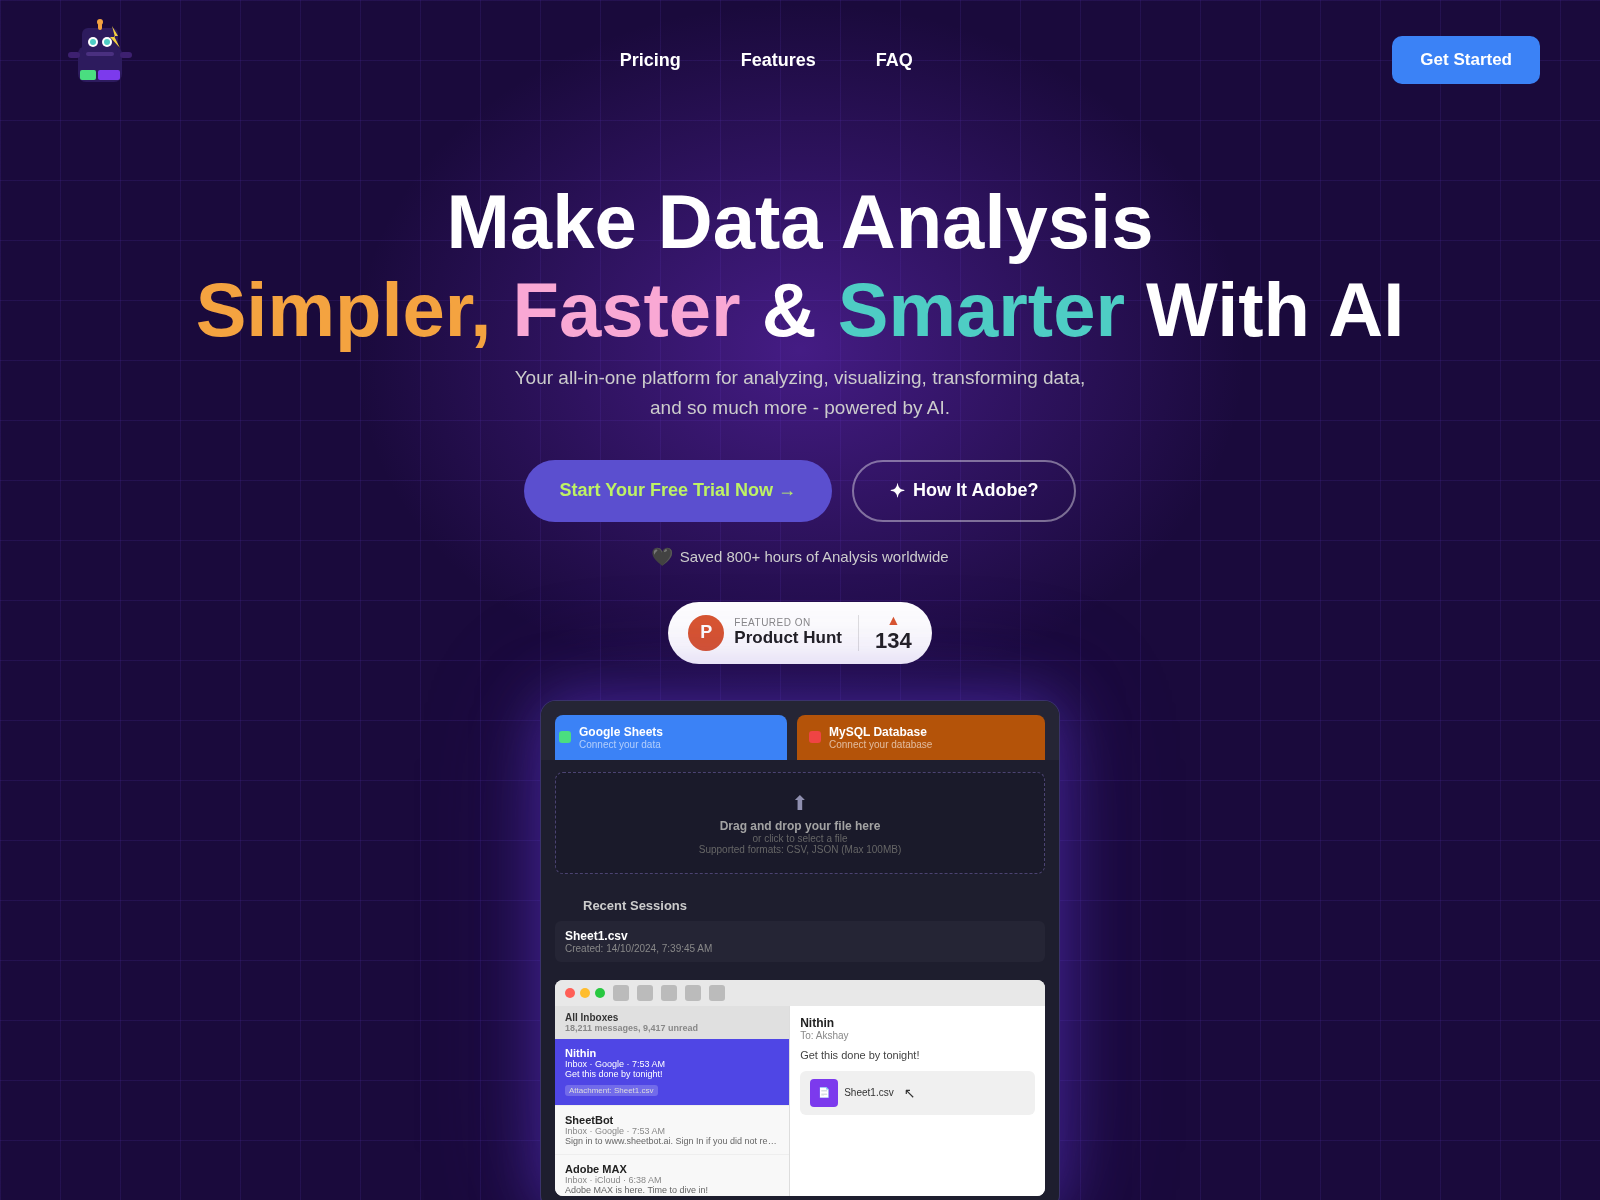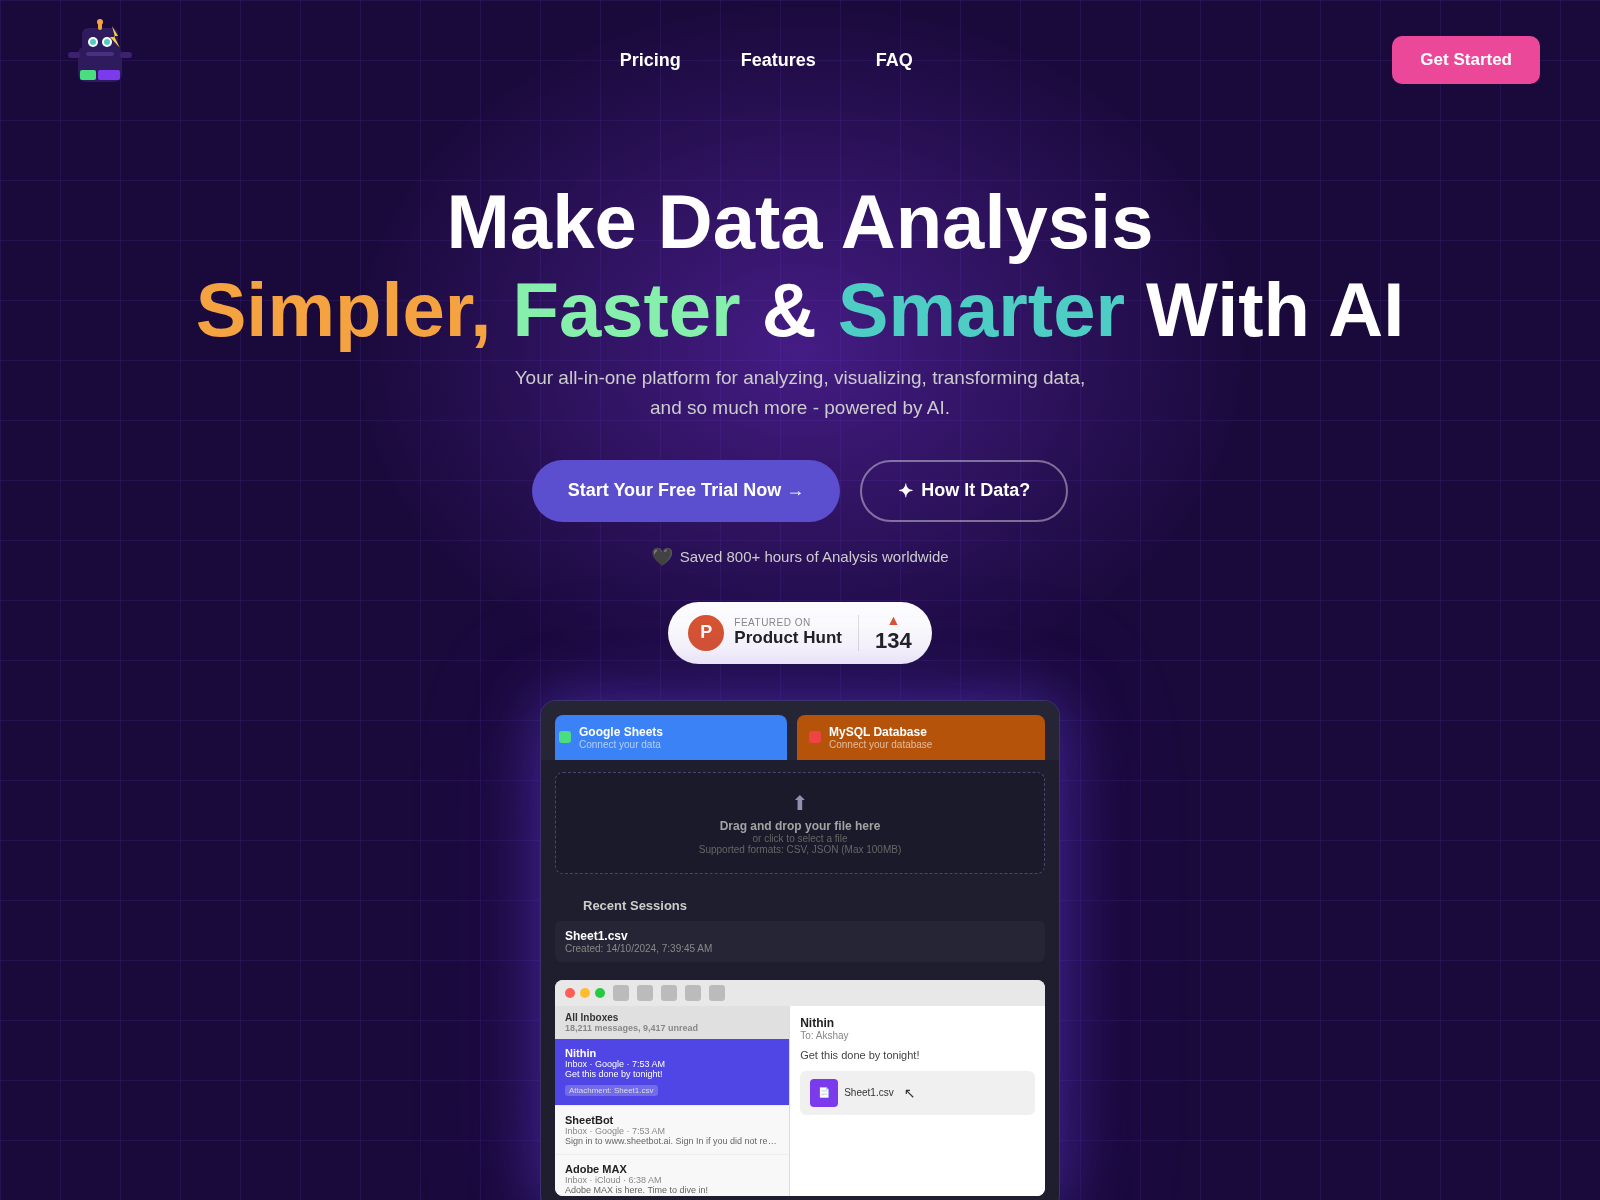--- a/index.html
+++ b/index.html
@@ -55,21 +55,21 @@
 
     .nav-link {
       color: #fff;
       font-size: 18px;
       font-weight: 600;
       cursor: pointer;
       text-decoration: none;
     }
 
     .nav-cta {
-      background: #ec4899;
+      background: #3b82f6;
       color: #fff;
       border: none;
       padding: 14px 28px;
       border-radius: 10px;
       font-size: 17px;
       font-weight: 700;
       cursor: pointer;
     }
 
     
@@ -87,41 +87,41 @@
       line-height: 1.1;
     }
 
     .hero-title-sub {
       font-size: 76px;
       font-weight: 900;
       line-height: 1.2;
     }
 
     .simpler { color: #f4a340; }
-    .faster { color: #86efac; }
+    .faster { color: #f9a8d4; }
     .smarter { color: #4ecdc4; }
     .with-ai { color: #fff; }
 
     .hero-description {
       color: #ccc;
       font-size: 19px;
       margin-top: 8px;
       line-height: 1.6;
     }
 
     .hero-buttons {
       display: flex;
       justify-content: center;
       gap: 20px;
       margin-top: 36px;
     }
 
     .btn-primary {
       background: #5b4fcf;
-      color: #ffffff;
+      color: #bef264;
       border: none;
       padding: 18px 36px;
       border-radius: 40px;
       font-size: 18px;
       font-weight: 700;
       cursor: pointer;
     }
 
     .btn-secondary {
       background: transparent;
@@ -560,21 +560,21 @@
 
   <p class="hero-description">
     <span>Your all-in-one platform for analyzing, visualizing, transforming data,</span><br>
     <span>and so much more - powered by AI.</span>
   </p>
 
   <div class="hero-buttons">
     <button class="btn-primary">Start Your Free Trial Now →</button>
     <button class="btn-secondary">
       <span class="sparkle-icon">✦</span>
-      <span>How It Data?</span>
+      <span>How It Adobe?</span>
     </button>
   </div>
 
   <div class="social-proof">
     <span class="heart-icon">🖤</span>
     <span>Saved 800+ hours of Analysis worldwide</span>
   </div>
 
   <div style="display:flex; justify-content:center; margin-top:16px;">
     <div class="ph-badge">

